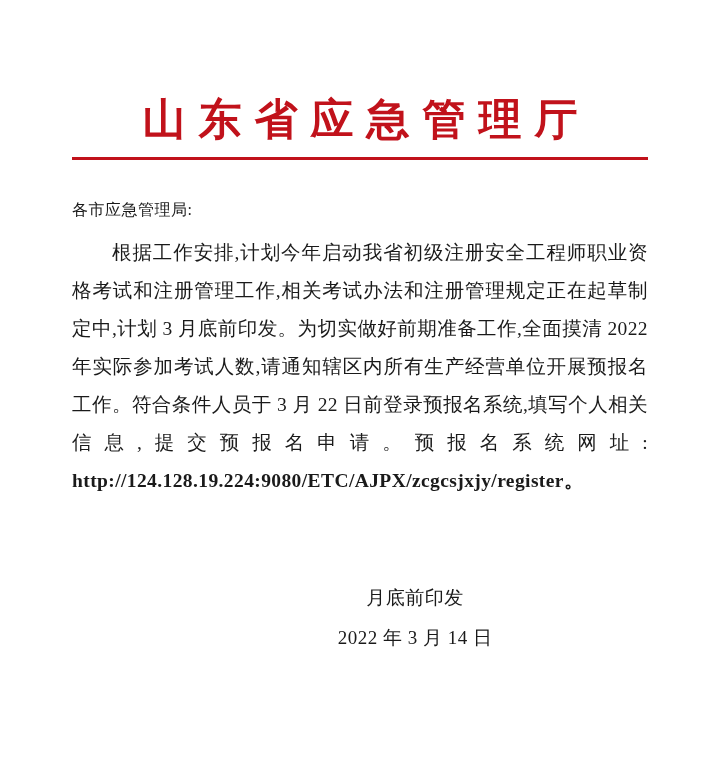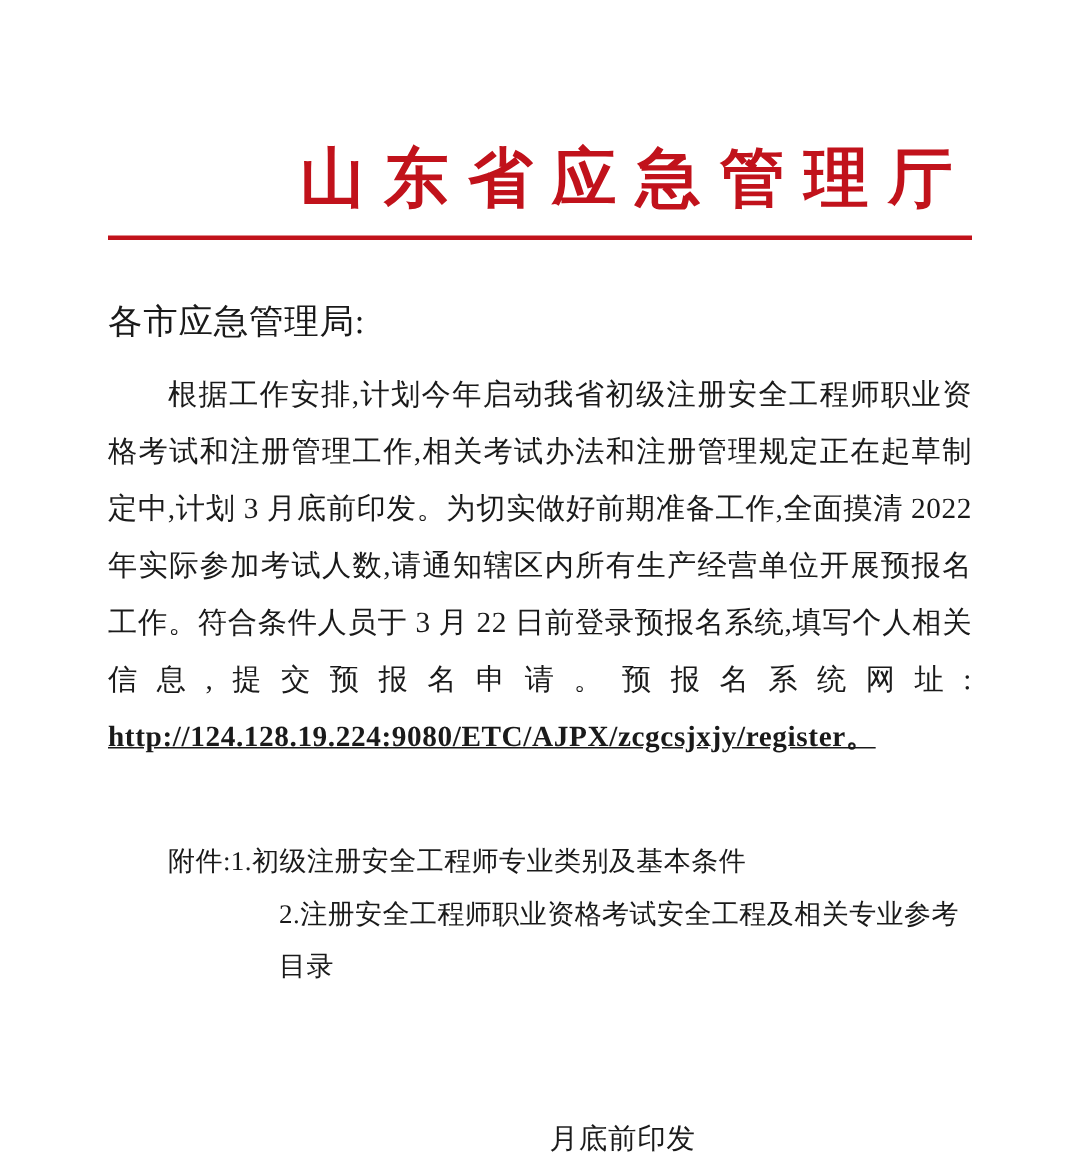--- a/index.html
+++ b/index.html
@@ -27,48 +27,46 @@
   }
   .letterhead-title {
     color: #c1121b;
     font-size: 43px;
     font-weight: bold;
     letter-spacing: 13px;
     line-height: 1.1;
     text-indent: 13px;
     white-space: nowrap;
     font-family: "Liberation Serif", "DejaVu Serif", serif;
-    text-align: right;
   }
   .rule {
     margin-top: 14px;
     height: 3px;
     background: #c1121b;
   }
   .body-area {
     margin-top: 38px;
   }
   .salutation {
-    font-size: 23px;
+    font-size: 16px;
     line-height: 1.5;
     letter-spacing: 0.5px;
   }
   .para {
     margin-top: 12px;
     font-size: 19.5px;
     line-height: 1.95;
     text-align: justify;
     text-justify: inter-ideograph;
     text-indent: 40px;
     letter-spacing: 0.4px;
   }
   .url {
     font-family: "Liberation Serif", "DejaVu Serif", serif;
     font-weight: bold;
-    text-decoration: underline;
   }
   .attachments {
     margin-top: 46px;
     padding-left: 40px;
     font-size: 18px;
     line-height: 1.95;
     letter-spacing: 0.3px;
   }
   .attachment-row {
     display: flex;
@@ -105,30 +103,20 @@
 
   <div class="body-area">
 
     <div class="salutation">各市应急管理局:</div>
 
     <div class="para">
       <span>根据工作安排,计划今年启动我省初级注册安全工程师职业资格考试和注册管理工作,相关考试办法和注册管理规定正在起草制定中,计划 3 月底前印发。为切实做好前期准备工作,全面摸清 2022 年实际参加考试人数,请通知辖区内所有生产经营单位开展预报名工作。符合条件人员于 3 月 22 日前登录预报名系统,填写个人相关信息,提交预报名申请。预报名系统网址:</span>
       <span class="url">http://124.128.19.224:9080/ETC/AJPX/zcgcsjxjy/register。</span>
     </div>
 
-    <div class="attachments">
-      <div class="attachment-row">
-        <span class="attachment-label">附件:</span>
-        <span>1.初级注册安全工程师专业类别及基本条件</span>
-      </div>
-      <div class="attachment-row">
-        <span class="attachment-indent"></span>
-        <span>2.注册安全工程师职业资格考试安全工程及相关专业参考目录</span>
-      </div>
-    </div>
 
     <div class="signature">
       <div>月底前印发</div>
       <div>2022 年 3 月 14 日</div>
     </div>
 
   </div>
 </div>
 
 </body></html>

